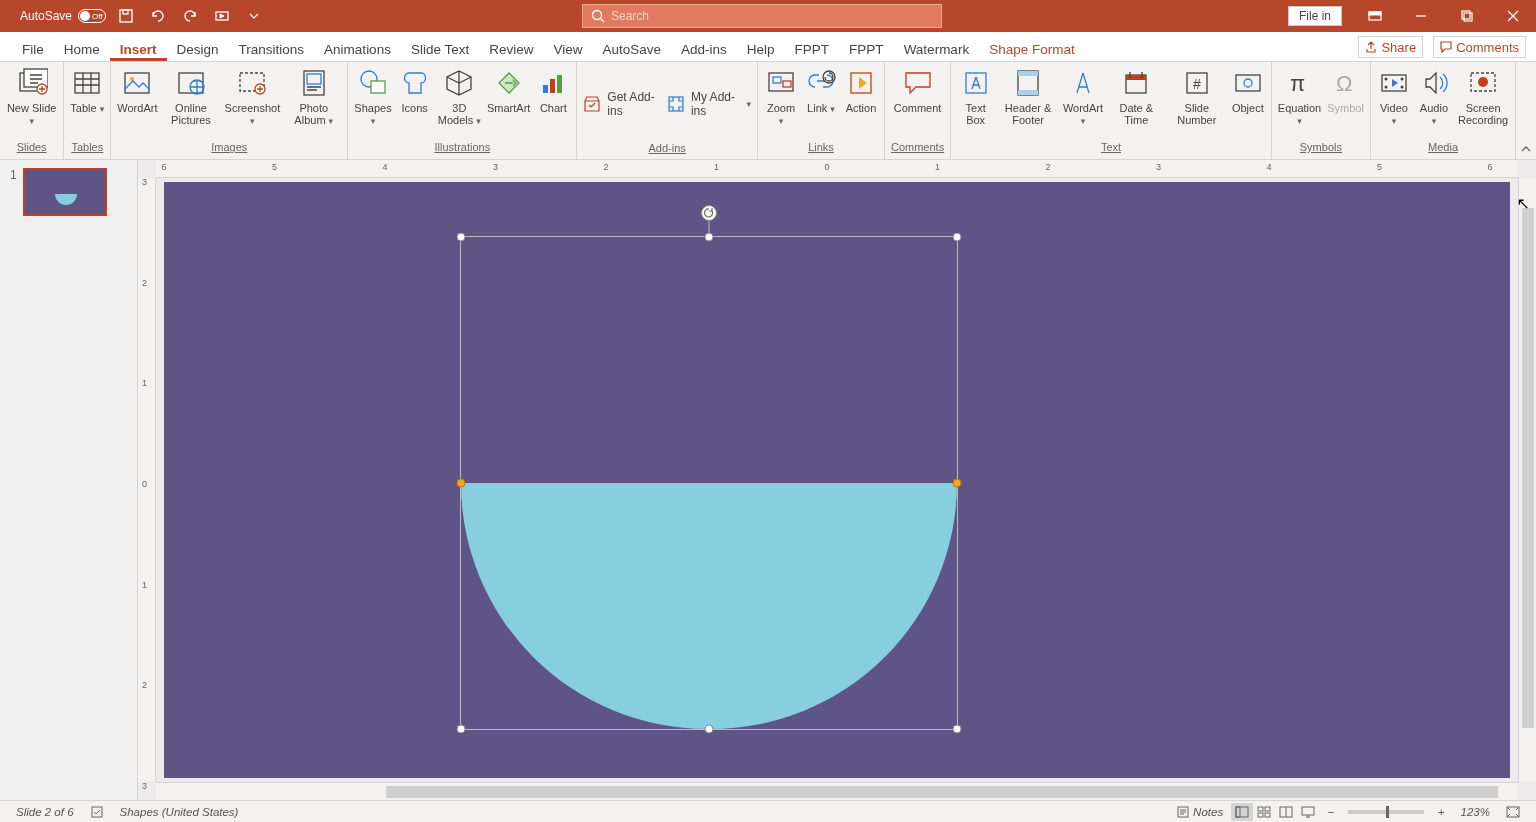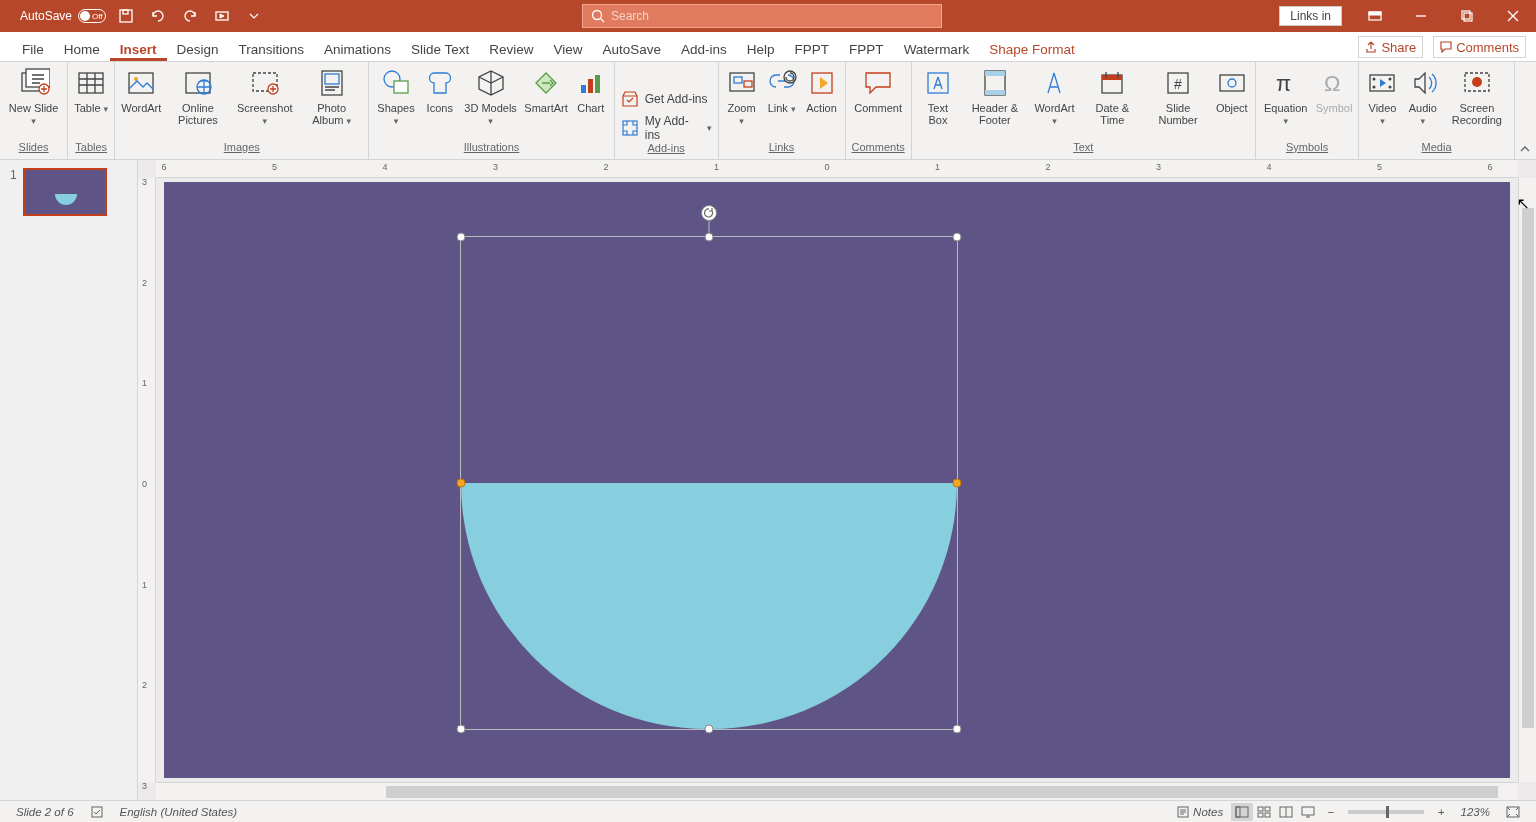--- a/index.html
+++ b/index.html
@@ -36,21 +36,21 @@
   .ribbon { height:98px; background:#f3f2f1; border-bottom:1px solid #d4d4d4; display:flex; }
   .group { border-right:1px solid #d4d4d4; display:flex; flex-direction:column; align-items:center; justify-content:space-between; padding:4px 6px 2px 6px; }
   .group .items { display:flex; gap:6px; align-items:flex-start; height:76px; }
   .group-label { font-size:11px; color:#666; height:16px;text-decoration:underline; }
   .rbtn { display:flex; flex-direction:column; align-items:center; justify-content:flex-start; gap:2px; cursor:pointer; font-size:11px; color:#444; text-align:center; line-height:1.1; }
   .rbtn.disabled { color:#aaa; }
   .rbtn .ico { width:32px; height:32px; display:flex; align-items:center; justify-content:center; }
   .rbtn .ico.big { width:34px; height:34px; }
   .rbtn .lbl { max-width:64px; }
   .drop { font-size:9px; color:#666; }
-  .addin-row { display:flex; flex-direction:column; gap:6px; justify-content:flex-end; height:76px; }
+  .addin-row { display:flex; flex-direction:row; gap:6px; justify-content:flex-end; height:76px; }
   .addin-item { display:flex; align-items:center; gap:6px; font-size:12px; color:#444; cursor:pointer; }
   .addin-item .ico { width:18px; height:18px; display:flex; align-items:center; justify-content:center; }
   .collapse-ribbon { width:22px; display:flex; align-items:flex-end; justify-content:center; border:none; padding-bottom:4px; cursor:pointer; }
 
   
   .workarea { display:flex; height:calc(822px - 32px - 30px - 98px - 22px); }
   .slidepanel { width:138px; background:#f0f0f0; border-right:1px solid #d4d4d4; padding:8px 10px; }
   .slidethumb-wrap { display:flex; align-items:flex-start; gap:6px; }
   .slidenum { font-size:12px; color:#666; }
   .slidethumb { width:84px; height:48px; border:2px solid #C43E1C; background:#5F5486; position:relative; }
@@ -132,21 +132,21 @@
   </div>
   <div class="title-center">Presentation1 - PowerPoint</div>
   <div class="search-box">
     <svg width="14" height="14" viewBox="0 0 14 14">
         <circle cx="6" cy="6" r="4.5" stroke-width="1.3" fill="none"></circle>
         <path d="M9.5 9.5 L13 13" stroke-width="1.3"></path>
       </svg>
     <input placeholder="Search" style="">
   </div>
   <div class="right">
-    <div class="signin">Links in</div>
+    <div class="signin">File in</div>
     <div class="winbtn">
         <svg width="14" height="14" viewBox="0 0 14 14">
           <rect x="1" y="3" width="12" height="8" stroke-width="1.2"></rect>
           <rect x="1" y="3" width="12" height="3" fill="#fff"></rect>
         </svg>
       </div>
     <div class="winbtn">
         <svg width="12" height="12" viewBox="0 0 12 12">
           <path d="M1 6 L11 6" stroke-width="1.3"></path>
         </svg>
@@ -594,21 +594,21 @@
 </div>
 
 <div class="statusbar">
   <div class="status-item">Slide 2 of 6</div>
   <div class="status-item">
       <svg width="14" height="14" viewBox="0 0 14 14">
         <rect x="2" y="2" width="10" height="10" stroke="#666" fill="none"></rect>
         <path d="M4 7 L6 9 L10 5" stroke="#666" fill="none"></path>
       </svg>
     </div>
-  <div class="status-item">English (United States)</div>
+  <div class="status-item">Shapes (United States)</div>
   <div class="spacer"></div>
   <div class="status-item">
     <svg width="12" height="12" viewBox="0 0 12 12">
         <rect x="1" y="1" width="10" height="10" stroke="#666" fill="none"></rect>
         <path d="M3 4 H9 M3 6 H9 M3 8 H7" stroke="#666"></path>
       </svg>
     <span>Notes</span>
   </div>
   <div class="viewbtn active">
       <svg width="14" height="12" viewBox="0 0 14 12">

